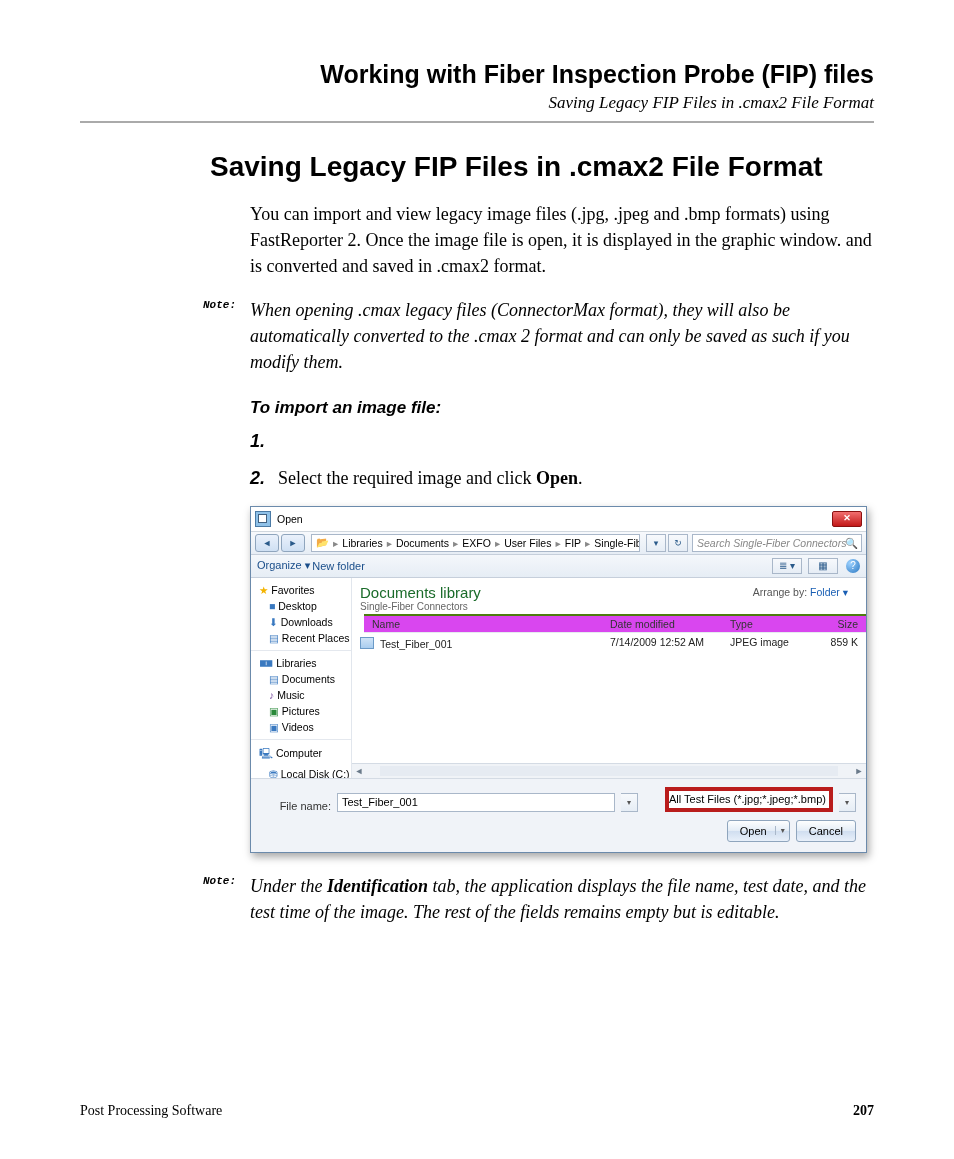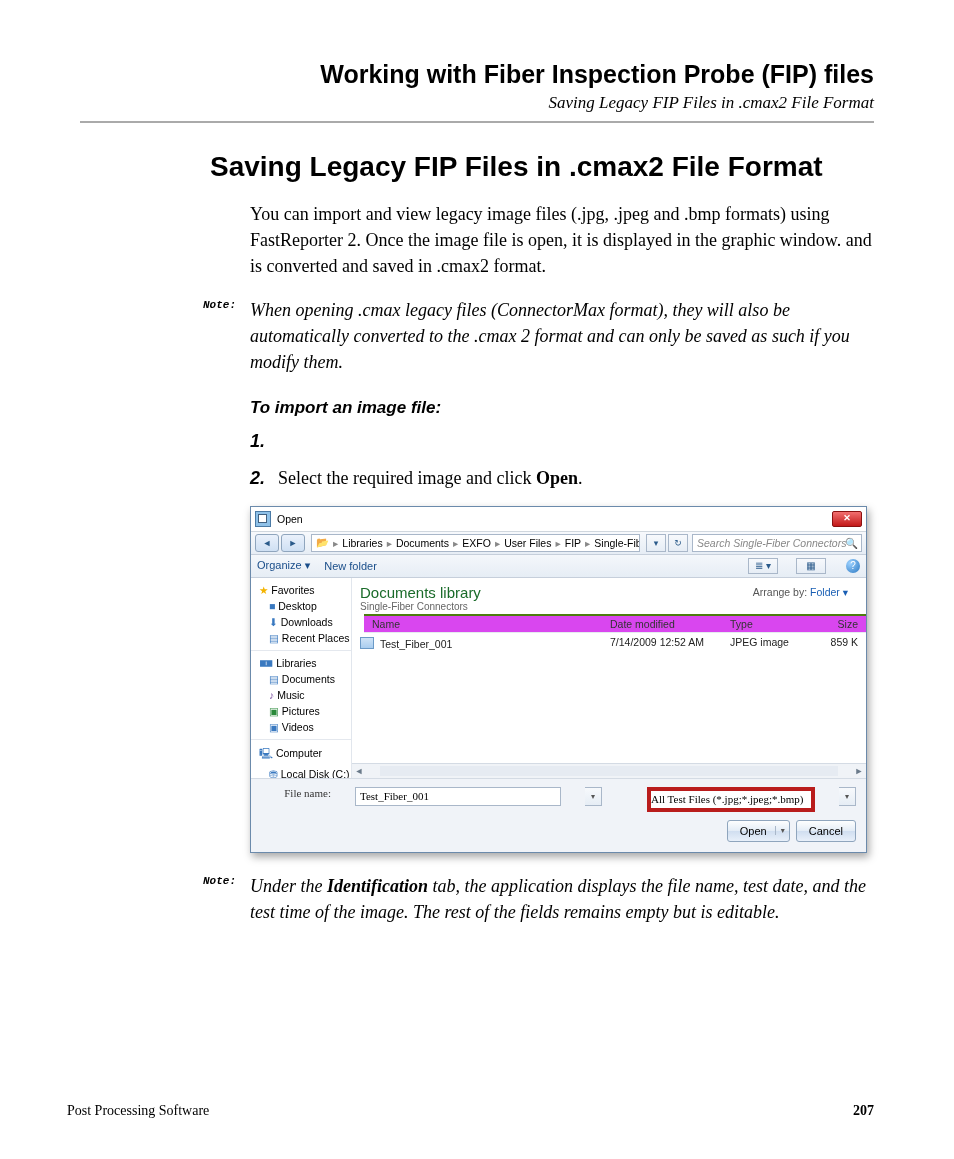--- a/index.html
+++ b/index.html
@@ -184,21 +184,21 @@
   }
   .searchbox .mag {
     position:absolute; right:3px; top:2px; color:#3a6aa0; font-style:normal;
   }
 
   .toolbar2 {
     height: 22px;
     display:flex; align-items:center;
     background:linear-gradient(#f4f7fb,#e6edf5);
     border-bottom:1px solid #c6cfdb;
-    padding:0 6px; gap:14px;
+    padding:0 6px; gap:2px;
     font-size:11px; color:#1a4e8a;
   }
   .toolbar2 .spacer{flex:1;}
   .tiny-view-btn{
     width:28px;height:14px;border:1px solid #a9b7c9;
     background:linear-gradient(#f7f9fc,#e6edf5); margin-left:4px;
     display:flex;align-items:center;justify-content:center;font-size:10px;color:#2a5a8a;
   }
   .help-circle{
     width:14px;height:14px;border-radius:50%;
@@ -248,21 +248,21 @@
     display:flex;align-items:center;
   }
   .hscroll .track{flex:1;height:10px;background:#e6ebf2;margin:0 14px;}
   .hscroll .arrow{width:14px;text-align:center;color:#6a7a8a;font-size:9px;}
 
   .bottombar{
     padding:8px 10px 10px 10px;
     background:#f0f3f8; border-top:1px solid #d4dbe4;
     font-size:11px;
   }
-  .filerow{display:flex; align-items:flex-start; gap:24px;font-family:Liberation Serif, serif;}
+  .filerow{display:flex; align-items:flex-end; gap:6px;}
   .filelabel{width:70px; text-align:right; color:#333;}
   .filefield{
     flex:1;height:17px;border:1px solid #a9b7c9;background:#fff;padding:0 4px;
     display:flex;align-items:center;
   }
   .dropdn{
     width:16px;height:17px;border:1px solid #a9b7c9;border-left:none;
     background:linear-gradient(#f7f9fc,#e6edf5);display:flex;align-items:center;justify-content:center;
     font-size:8px;color:#555;
   }
@@ -277,21 +277,21 @@
     background:linear-gradient(#fdfefe,#e3ecf6 50%,#d0def0 51%,#e8f0fa);
     padding:0 12px;font-size:11px;color:#000;
   }
   .winbtn.split{padding-right:4px;}
   .winbtn .chev{
     border-left:1px solid #a9b7c9;margin-left:8px;padding-left:5px;
     font-size:8px;color:#555;
   }
 
   .footer{
-    position:absolute; bottom:40px; left:67px; right:80px;
+    position:absolute; bottom:40px; left:80px; right:80px;
     display:flex; justify-content:space-between;
     font-size:14px;
   }
   .footer .pg{font-weight:bold;}
 </style>
 </head>
 <body>
 
 <div class="page">
 

